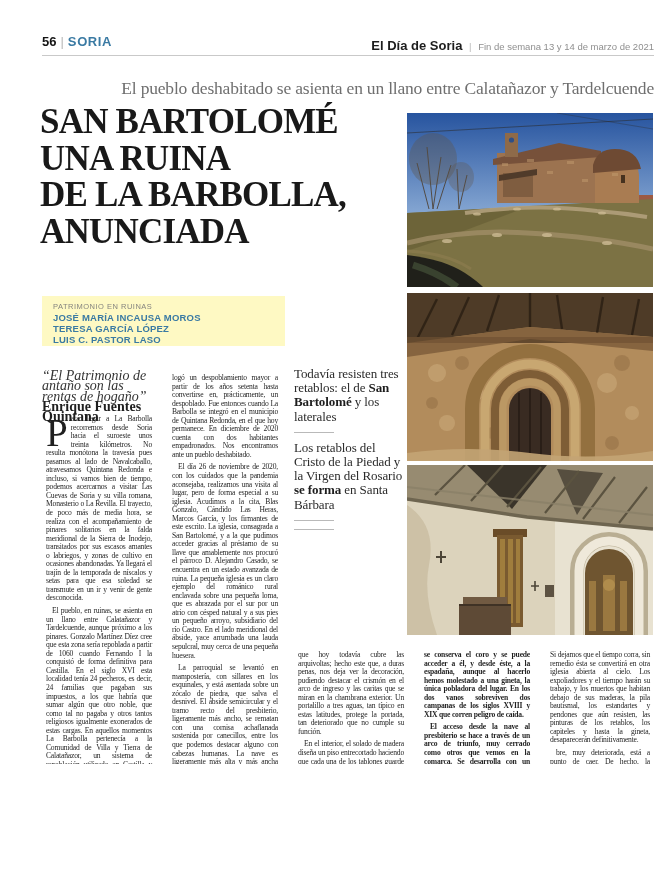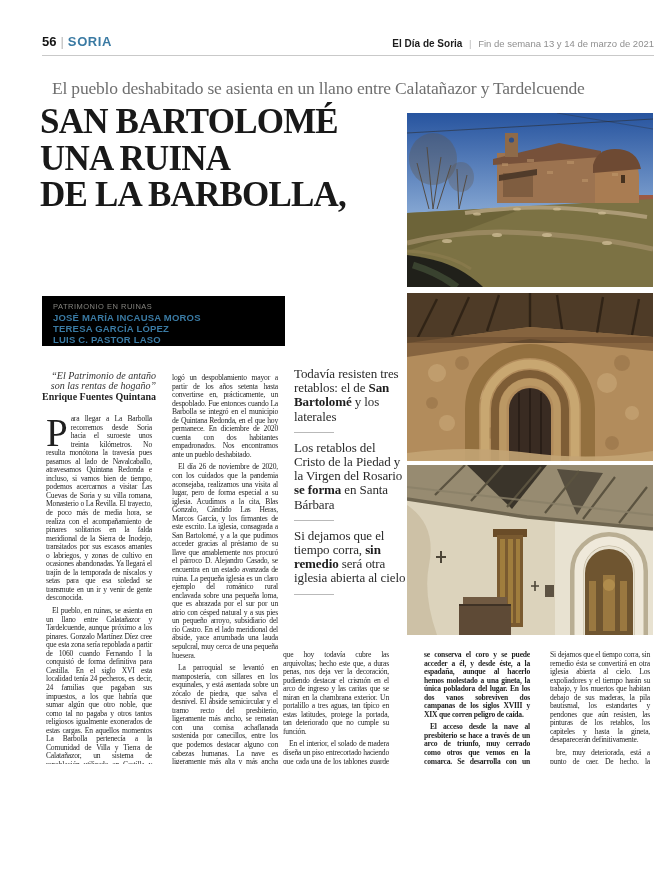--- a/index.html
+++ b/index.html
@@ -11,58 +11,58 @@
   .header-left {
     position:absolute; left:42px; top:34px;
     font-family:"Liberation Sans", sans-serif; font-size:13px; font-weight:bold; color:#141414;
   }
   .header-left .section { color:#3a7aa3; letter-spacing:0.6px; }
   .hsep { color:#b8b8b8; font-weight:normal; padding:0 4px; }
   .header-right {
     position:absolute; right:17px; top:38px;
     font-family:"Liberation Sans", sans-serif; font-size:9.5px; color:#8f8f8f;
   }
-  .header-right .masthead { font-size:10px; font-weight:bold; color:#1d1d1d; }
+  .header-right .masthead { font-size:13px; font-weight:bold; color:#1d1d1d; }
   .header-rule { position:absolute; left:42px; right:17px; top:55px; border-top:1.5px solid #c9c9c9; }
 
   
   .kicker {
-    position:absolute; left:52px; right:17px; top:78px; text-align:left;
+    position:absolute; left:52px; right:17px; top:78px; text-align:right;
     font-size:17.5px; color:#6f6f6f; letter-spacing:-0.2px; white-space:nowrap;
   }
   .headline {
     position:absolute; left:40px; top:104px; width:372px; margin:0;
     font-size:35px; line-height:36.5px; font-weight:bold; color:#191919; letter-spacing:-0.8px;
   }
   .headline span { display:block; }
 
   
   .byline-box {
     position:absolute; left:42px; top:296px; width:243px; height:50px; box-sizing:border-box;
-    background:#000000; padding:6px 10px 0 11px;
+    background:#fef9c3; padding:6px 10px 0 11px;
     font-family:"Liberation Sans", sans-serif;
   }
   .byline-label { font-size:7.5px; color:#85847f; letter-spacing:0.5px; margin-bottom:2px; }
   .byline-author { font-size:9.5px; font-weight:bold; color:#3a7aa3; line-height:10.8px; letter-spacing:0.2px; }
 
   
-  .epigraph { position:absolute; left:42px; top:371px; width:114px; text-align:right; font-size:10px; line-height:10.3px; }
+  .epigraph { position:absolute; left:42px; top:371px; width:114px; text-align:left; font-size:14px; line-height:10.3px; }
   .epigraph .q { font-style:italic; color:#333333; }
   .epigraph .a { font-weight:bold; color:#1f1f1f; }
 
   
   .col {
     position:absolute; width:114px; text-align:justify;
     font-size:7.6px; line-height:8.55px; letter-spacing:-0.2px; color:#1f1f1f; overflow:hidden;
   }
   .col p { margin:4px; }
   .col p + p { text-indent:6px; }
   .col1 { left:42px;  top:411px; height:430px; }
   .col2 { left:168px; top:370px; height:471px; }
-  .col3 { left:279px; top:647px; height:197px; }
+  .col3 { left:294px; top:647px; height:197px; }
   .col4 { left:420px; top:647px; height:200px;font-weight:bold; }
   .col5 { left:546px; top:647px; width:108px; height:146px; }
   .dropcap {
     float:left; font-size:39px; line-height:33px; padding:1px 3px 0 0; color:#1f1f1f; letter-spacing:0;
   }
 
   
   .pullquotes { position:absolute; left:294px; top:367px; width:115px; }
   .pq { font-size:13px; line-height:14.2px; color:#2b2b2b; letter-spacing:-0.1px;font-family:Liberation Serif, serif; }
   .pq b { font-weight:bold; color:#1d1d1d; }
@@ -96,20 +96,21 @@
     <span class="hsep">|</span>
     <span>Fin de semana 13 y 14 de marzo de 2021</span>
   </div>
   <div class="header-rule"></div>
 
   <div class="kicker">El pueblo deshabitado se asienta en un llano entre Calatañazor y Tardelcuende</div>
   <h1 class="headline">
     <span>SAN BARTOLOMÉ</span>
     <span>UNA RUINA</span>
     <span>DE LA BARBOLLA,</span>
+    <span>ANUNCIADA</span>
   </h1>
 
   <div class="byline-box">
     <div class="byline-label">PATRIMONIO EN RUINAS</div>
     <div class="byline-author">JOSÉ MARÍA INCAUSA MOROS</div>
     <div class="byline-author">TERESA GARCÍA LÓPEZ</div>
     <div class="byline-author">LUIS C. PASTOR LASO</div>
   </div>
 
   <div class="epigraph">
@@ -250,21 +251,20 @@
       <rect x="52" y="140" width="52" height="30" fill="#5e4a36"></rect>
       <path d="M52,140 h52" stroke="#3f3225" stroke-width="2" fill="none"></path>
     </svg>
   </figure>
 
   <div class="pullquotes">
     <div class="pq"><span>Todavía resisten tres retablos: el de </span><b>San Bartolomé</b><span> y los laterales</span></div>
     <hr class="pq-rule">
     <div class="pq"><span>Los retablos del Cristo de la Piedad y la Virgen del Rosario </span><b>se forma</b><span> en Santa Bárbara</span></div>
     <hr class="pq-rule">
-    <div class="pq"><span>Si dejamos que el tiempo corra, </span><b>sin remedio</b><span> será otra iglesia abierta al cielo</span></div>
     <hr class="pq-rule">
   </div>
 
   <div class="col col1">
     <p><span class="dropcap">P</span><span>ara llegar a La Barbolla recorremos desde Soria hacia el suroeste unos treinta kilómetros. No resulta monótona la travesía pues pasamos al lado de Navalcaballo, atravesamos Quintana Redonda e incluso, si vamos bien de tiempo, podemos acercarnos a visitar Las Cuevas de Soria y su villa romana, Monasterio o La Revilla. El trayecto, de poco más de media hora, se realiza con el acompañamiento de pinares solitarios en la falda meridional de la Sierra de Inodejo, transitados por sus escasos amantes o labriegos, y zonas de cultivo en ocasiones abandonadas. Ya llegará el trajín de la temporada de níscalos y setas para que esa soledad se transmute en un ir y venir de gente desconocida.</span></p>
     <p>El pueblo, en ruinas, se asienta en un llano entre Calatañazor y Tardelcuende, aunque próximo a los pinares. Gonzalo Martínez Díez cree que esta zona sería repoblada a partir de 1060 cuando Fernando I la conquistó de forma definitiva para Castilla. En el siglo XVI esta localidad tenía 24 pecheros, es decir, 24 familias que pagaban sus impuestos, a los que habría que sumar algún que otro noble, que como tal no pagaba y otros tantos religiosos igualmente exonerados de estas cargas. En aquellos momentos La Barbolla pertenecía a la Comunidad de Villa y Tierra de Calatañazor, un sistema de repoblación utilizado en Castilla y Aragón en el que se comunaban distintas aldeas alrededor de una villa, en este caso la de Calatañazor. En el siglo XIX era municipio y llegó a albergar a 63 vecinos, pero no duró demasiado su municipalidad, pues pronto se integró en el de La Revilla de Calatañazor. Pero este municipio fue perdiendo habitantes, especialmente a partir del incendio que sufrió en 1967 que pro-</p>
   </div>
   <div class="col col2">
     <p>logó un despoblamiento mayor a partir de los años setenta hasta convertirse en, prácticamente, un despoblado. Fue entonces cuando La Barbolla se integró en el municipio de Quintana Redonda, en el que hoy permanece. En diciembre de 2020 cuenta con dos habitantes empadronados. Nos encontramos ante un pueblo deshabitado.</p>
     <p>El día 26 de noviembre de 2020, con los cuidados que la pandemia aconsejaba, realizamos una visita al lugar, pero de forma especial a su iglesia. Acudimos a la cita, Blas Gonzalo, Cándido Las Heras, Marcos García, y los firmantes de este escrito. La iglesia, consagrada a San Bartolomé, y a la que pudimos acceder gracias al préstamo de su llave que amablemente nos procuró el párroco D. Alejandro Casado, se encuentra en un estado avanzada de ruina. La pequeña iglesia es un claro ejemplo del románico rural enclavada sobre una pequeña loma, que es abrazada por el sur por un atrio con césped natural y a sus pies un pequeño arroyo, subsidiario del río Castro. En el lado meridional del ábside, yace arrumbada una lauda sepulcral, muy cerca de una pequeña huesera.</p>

